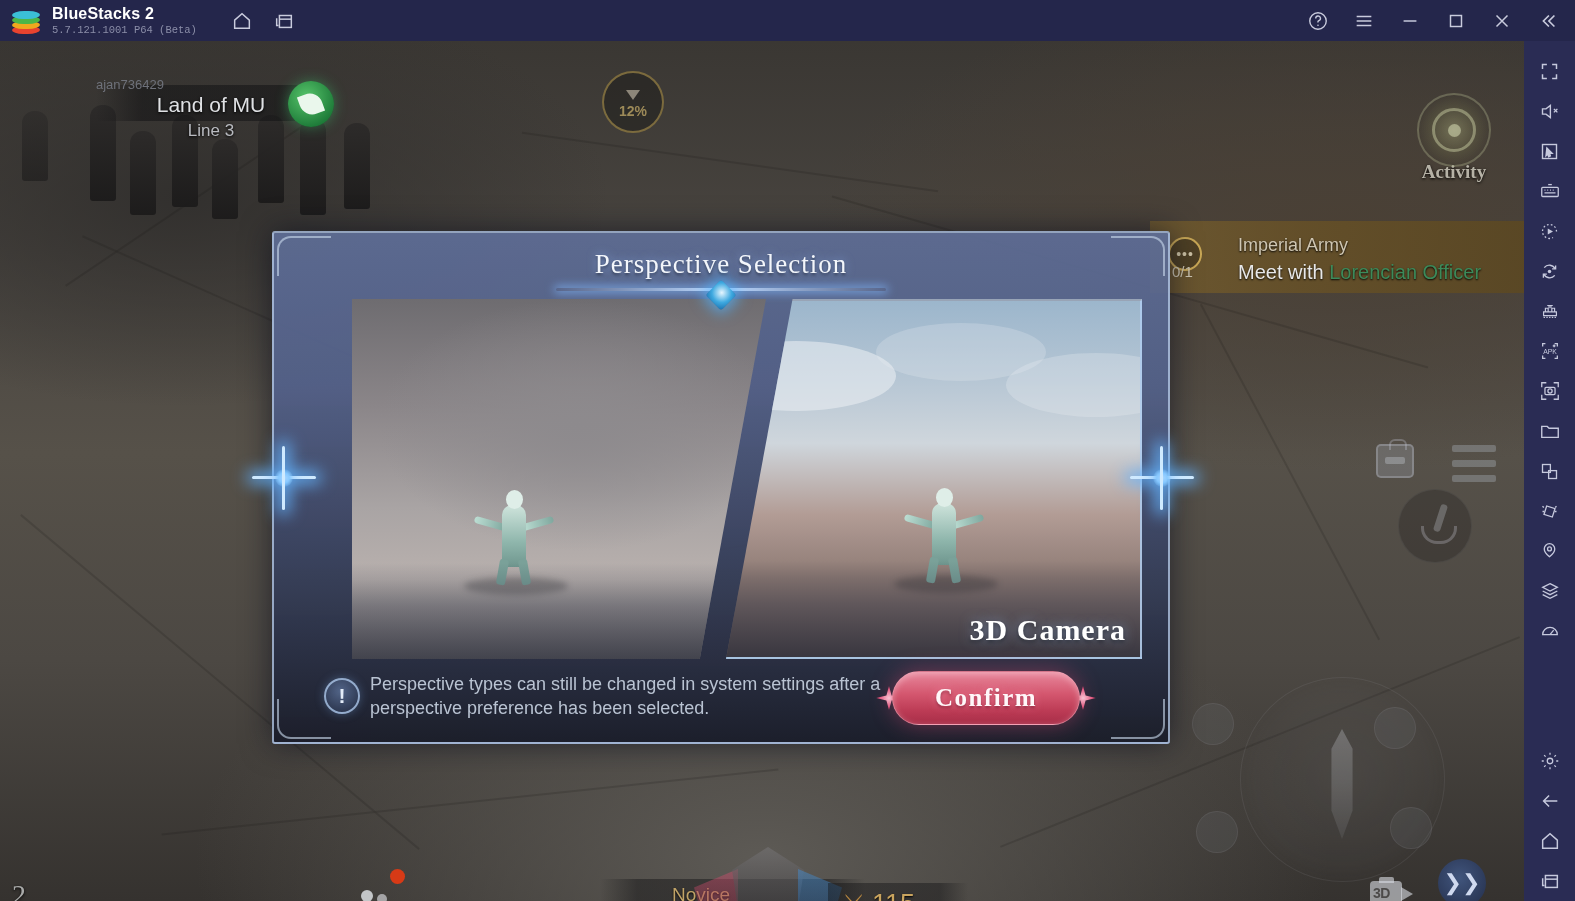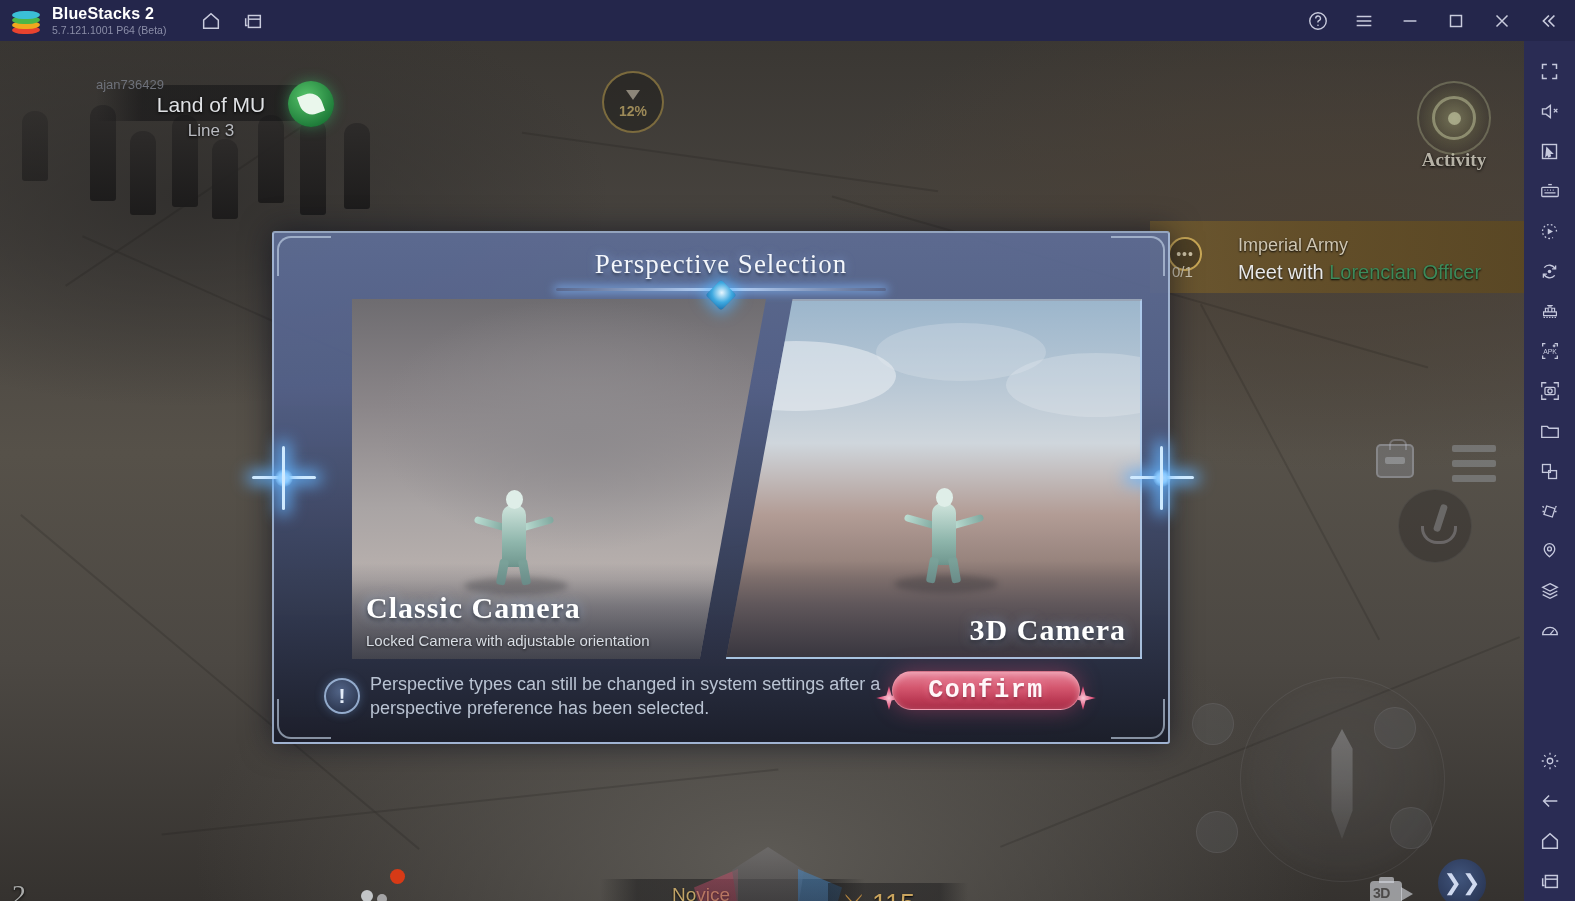--- a/index.html
+++ b/index.html
@@ -34,21 +34,21 @@
   }
   .bs-logo i:nth-child(1) { bottom: 0; background: #e8432f; }
   .bs-logo i:nth-child(2) { bottom: 5px; background: #f0a81e; }
   .bs-logo i:nth-child(3) { bottom: 10px; background: #4cb648; }
   .bs-logo i:nth-child(4) { bottom: 15px; background: #3bbfd6; }
   .bs-title-block { margin-left: 10px; line-height: 1.1; }
   .bs-title {
     color: #ffffff; font-size: 16px; font-weight: bold;
     letter-spacing: .2px;
   }
-  .bs-version { color: #8b8ea8; font-size: 10.5px; margin-top: 2px; }
+  .bs-version { color: #8b8ea8; font-size: 10.5px; margin-top: 2px; font-family: Liberation Mono, monospace; }
 
   .tb-icon {
     width: 34px; height: 34px;
     display: flex; align-items: center; justify-content: center;
     color: #c9cbdd;
   }
   .tb-icon svg { display: block; }
   .tb-left-icons { display: flex; margin-left: 28px; gap: 8px; }
   .tb-right-icons {
     margin-left: auto; display: flex; align-items: center;
@@ -127,21 +127,21 @@
   .dl-arrow {
     width: 0; height: 0; margin-top: 4px;
     border-left: 7px solid transparent;
     border-right: 7px solid transparent;
     border-top: 10px solid rgba(220,210,190,.55);
   }
   .dl-pct { color: #9d8a58; font-size: 14px; margin-top: 3px; font-weight: bold; }
 
   
   .activity {
-    position: absolute; top: 40px; left: 1400px;
+    position: absolute; top: 52px; left: 1400px;
     width: 108px; text-align: center;
   }
   .activity-ring {
     width: 74px; height: 74px; margin: 0 auto;
     border-radius: 50%;
     background: radial-gradient(circle at 50% 50%, rgba(210,215,150,.32) 0%, rgba(140,145,90,.18) 45%, rgba(50,50,40,.08) 72%);
     border: 2px solid rgba(200,205,160,.30);
     display: flex; align-items: center; justify-content: center;
     position: relative;
   }
@@ -525,28 +525,28 @@
   .info-text {
     position: absolute; left: 96px; top: 18px;
     width: 530px; color: #b9c3d2; font-size: 18px; line-height: 1.35;
   }
   .confirm-wrap {
     position: absolute; left: 602px; top: 17px;
     width: 220px; height: 54px;
   }
   .confirm-btn {
     position: absolute; left: 16px; top: 0;
-    width: 188px; height: 39px;
+    width: 188px; height: 54px;
     border-radius: 27px;
     background: linear-gradient(180deg, #e8879c 0%, #d4576f 42%, #bc3b55 75%, #a82e48 100%);
     border: 1px solid rgba(255,190,205,.5);
     box-shadow: 0 0 22px rgba(210,70,110,.45), inset 0 2px 6px rgba(255,220,230,.4);
     display: flex; align-items: center; justify-content: center;
     color: #fff7f9; font-size: 25px; font-weight: bold;
-    font-family: Liberation Mono, monospace; letter-spacing: 1.5px;
+    font-family: Liberation Serif, serif; letter-spacing: 1.5px;
     text-shadow: 0 0 8px rgba(255,140,170,.7), 0 2px 3px rgba(90,10,30,.6);
   }
   .conf-star {
     position: absolute; top: 15px; width: 26px; height: 24px;
     background: radial-gradient(circle at 50% 50%, #ffd9e4, #e1507a 55%, rgba(200,40,80,0) 78%);
     clip-path: polygon(50% 0, 60% 40%, 100% 50%, 60% 60%, 50% 100%, 40% 60%, 0 50%, 40% 40%);
     filter: drop-shadow(0 0 6px rgba(255,90,140,.9));
   }
   .conf-star.l { left: 0; }
   .conf-star.r { right: 0; }
@@ -745,24 +745,20 @@
           <div class="char" style="left:124px">
             <span class="shadow"></span>
             <span class="arm-l"></span>
               <span class="arm-r"></span>
             <span class="body"></span>
               <span class="head"></span>
             <span class="leg-l"></span>
               <span class="leg-r"></span>
           </div>
           <div class="cap-sheen"></div>
-          <div class="opt-caption">
-            <div class="opt-name">Classic  Camera</div>
-            <div class="opt-sub">Locked Camera with adjustable orientation</div>
-          </div>
         </div>
 
         <div class="opt opt-right">
           <div class="snow-hill" style="left:-30px;top:40px;width:200px;height:70px"></div>
           <div class="snow-hill" style="left:150px;top:22px;width:170px;height:58px;opacity:.45"></div>
           <div class="snow-hill" style="left:280px;top:52px;width:180px;height:64px;opacity:.5"></div>
           <div class="char" style="left:180px">
             <span class="shadow"></span>
             <span class="arm-l"></span>
               <span class="arm-r"></span>

